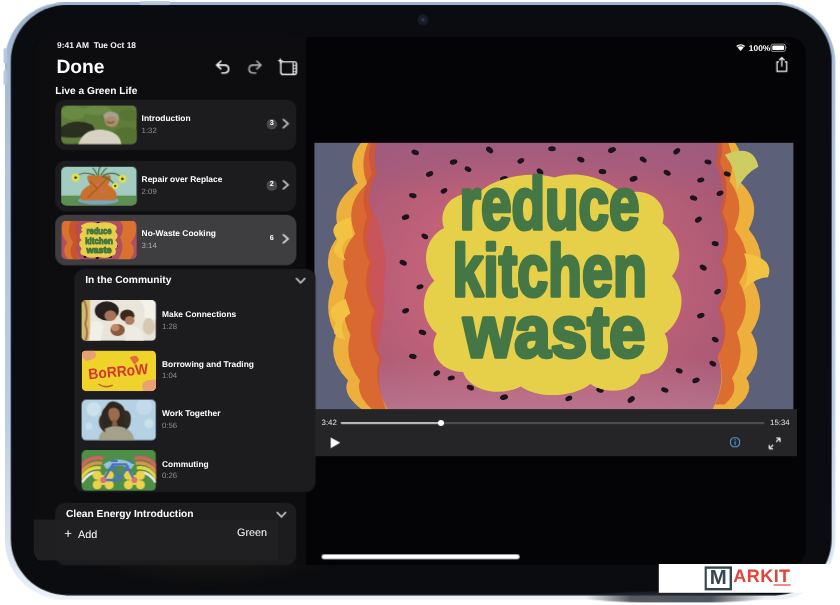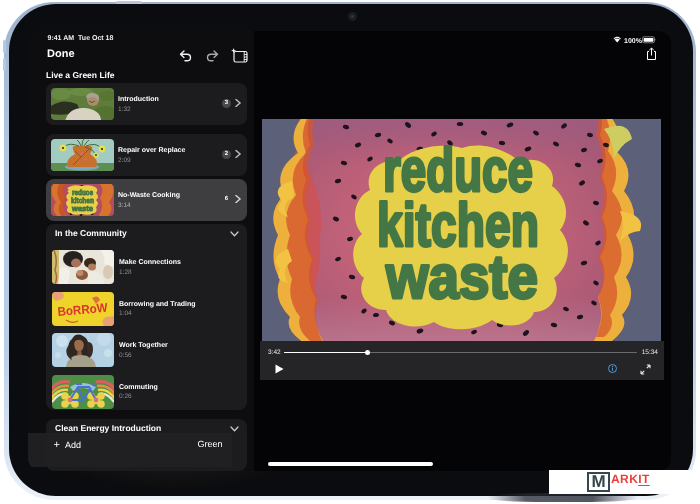--- a/index.html
+++ b/index.html
@@ -11,21 +11,21 @@
   .btn{position:absolute;background:#b6c8e0;}
   .bezel{position:absolute;left:4.5px;top:2px;right:3px;bottom:4.5px;border-radius:47px;
     background:radial-gradient(120% 120% at 50% 45%,#0b0c0f 60%,#060708 100%);}
   .glow{position:absolute;left:40px;bottom:8px;width:260px;height:90px;border-radius:50%;background:radial-gradient(closest-side,rgba(88,66,48,0.30),rgba(88,66,48,0));}
   .screen{position:absolute;left:23.5px;top:28.5px;width:643.5px;height:440px;border-radius:13px;
     background:#060608;overflow:hidden;}
   
   .sidebar{position:absolute;left:0;top:0;width:226px;height:100%;background:#0d0d10;}
   .sbtime{position:absolute;left:20px;top:4.5px;font-size:7px;font-weight:700;color:#f2f2f4;letter-spacing:0;}
   .sbtime span{margin-left:4px;}
-  .done{position:absolute;left:19.5px;top:17.5px;font-size:11px;font-weight:700;color:#fff;}
+  .done{position:absolute;left:19.5px;top:17.5px;font-size:16px;font-weight:700;color:#fff;}
   .sechead1{position:absolute;left:18.5px;top:39px;font-size:8.5px;font-weight:700;color:#fff;}
   .card{position:absolute;left:18.5px;width:201px;height:41.5px;background:#1c1c1e;border-radius:8px;}
   .card .thumb{position:absolute;left:4.5px;top:4.5px;width:63px;height:32.5px;border-radius:4px;overflow:hidden;}
   .card .tt{position:absolute;left:72px;top:13px;font-size:7px;font-weight:700;color:#fff;white-space:nowrap;}
   .card .tm{position:absolute;left:72px;top:22.5px;font-size:6.5px;color:#8e8e93;}
   .badge{position:absolute;right:16px;top:15.5px;width:9px;height:9px;border-radius:50%;background:#48484a;
     color:#fff;font-size:6px;font-weight:700;text-align:center;line-height:9px;}
   .chev{position:absolute;right:5px;top:16px;width:8px;height:8px;}
   .group{position:absolute;left:18.5px;width:201px;background:#1c1c1e;border-radius:8px;}
   .ghead{position:absolute;left:9px;top:4px;font-size:8.5px;font-weight:700;color:#fff;}
@@ -44,21 +44,21 @@
   .controls{position:absolute;left:6px;top:310.5px;width:404.5px;height:39px;background:#252528;}
   .ctime{position:absolute;top:7.5px;font-size:6.5px;color:#e8e8ea;}
   .track{position:absolute;left:24.5px;top:11px;height:1.3px;background:#6a6a6e;border-radius:1px;}
   .trackdone{position:absolute;left:24.5px;top:11px;height:1.3px;background:#fff;border-radius:1px;}
   .knob{position:absolute;top:9.2px;width:5px;height:5px;background:#fff;border-radius:50%;}
   .homebar{position:absolute;left:240.5px;top:431.5px;width:165px;height:3.5px;border-radius:2px;background:#fff;}
   
   .markit{position:absolute;left:549px;top:470px;width:151px;height:23.5px;background:#fff;}
   .mbox{position:absolute;left:38px;top:1.5px;width:23px;height:20px;border:2.6px solid #37474f;color:#37474f;
     font-size:17px;font-weight:700;text-align:center;line-height:15px;}
-  .mtext{position:absolute;left:62px;top:2px;font-size:12px;font-weight:700;color:#e8413a;letter-spacing:0.4px;}
+  .mtext{position:absolute;left:62px;top:2px;font-size:15px;font-weight:700;color:#e8413a;letter-spacing:0.4px;}
   .mtext u{text-decoration-thickness:1px;text-underline-offset:1.5px;}
 </style>
 </head>
 <body>
 <div class="stage">
   <div class="ipad">
     <div class="bezel"></div>
     <div class="glow"></div>
     <div class="btn" style="left:-1px;top:38px;width:2.5px;height:13px;border-radius:2px;"></div>
     <div class="btn" style="left:-1px;top:56px;width:2.5px;height:13px;border-radius:2px;"></div>
@@ -314,21 +314,21 @@
             </g>
           </svg></div>
           <div class="tt">No-Waste Cooking</div>
             <div class="tm" style="color:#b0b0b4;">3:14</div>
           <div class="badge" style="background:transparent;">6</div>
           <svg class="chev" viewBox="0 0 8 8">
               <path d="M2 0.5 L6 4 L2 7.5" stroke="#d0d0d4" stroke-width="1.5" fill="none" stroke-linecap="round"></path>
             </svg>
         </div>
 
-        <div class="group" style="top:193.5px;height:186px;">
+        <div class="group" style="top:193.5px;height:186px;margin-left:16px;">
           <div class="ghead">In the Community</div>
           <svg class="gchev" viewBox="0 0 9 6">
               <path d="M1 1 L4.5 4.7 L8 1" stroke="#c8c8cc" stroke-width="1.3" fill="none" stroke-linecap="round"></path>
             </svg>
           <div class="grow" style="top:22px;">
             <div class="thumb"><svg width="62" height="34" viewBox="0 0 62 34">
             <rect width="62" height="34" fill="#e9e5db"></rect>
             <rect width="7" height="34" fill="#c9c06c"></rect>
             <path d="M2 0 Q6 10 3 20 Q6 28 3 34" stroke="#b05a48" stroke-width="1.4" fill="none"></path>
             <ellipse cx="21" cy="9" rx="10" ry="8" fill="#262120"></ellipse>

